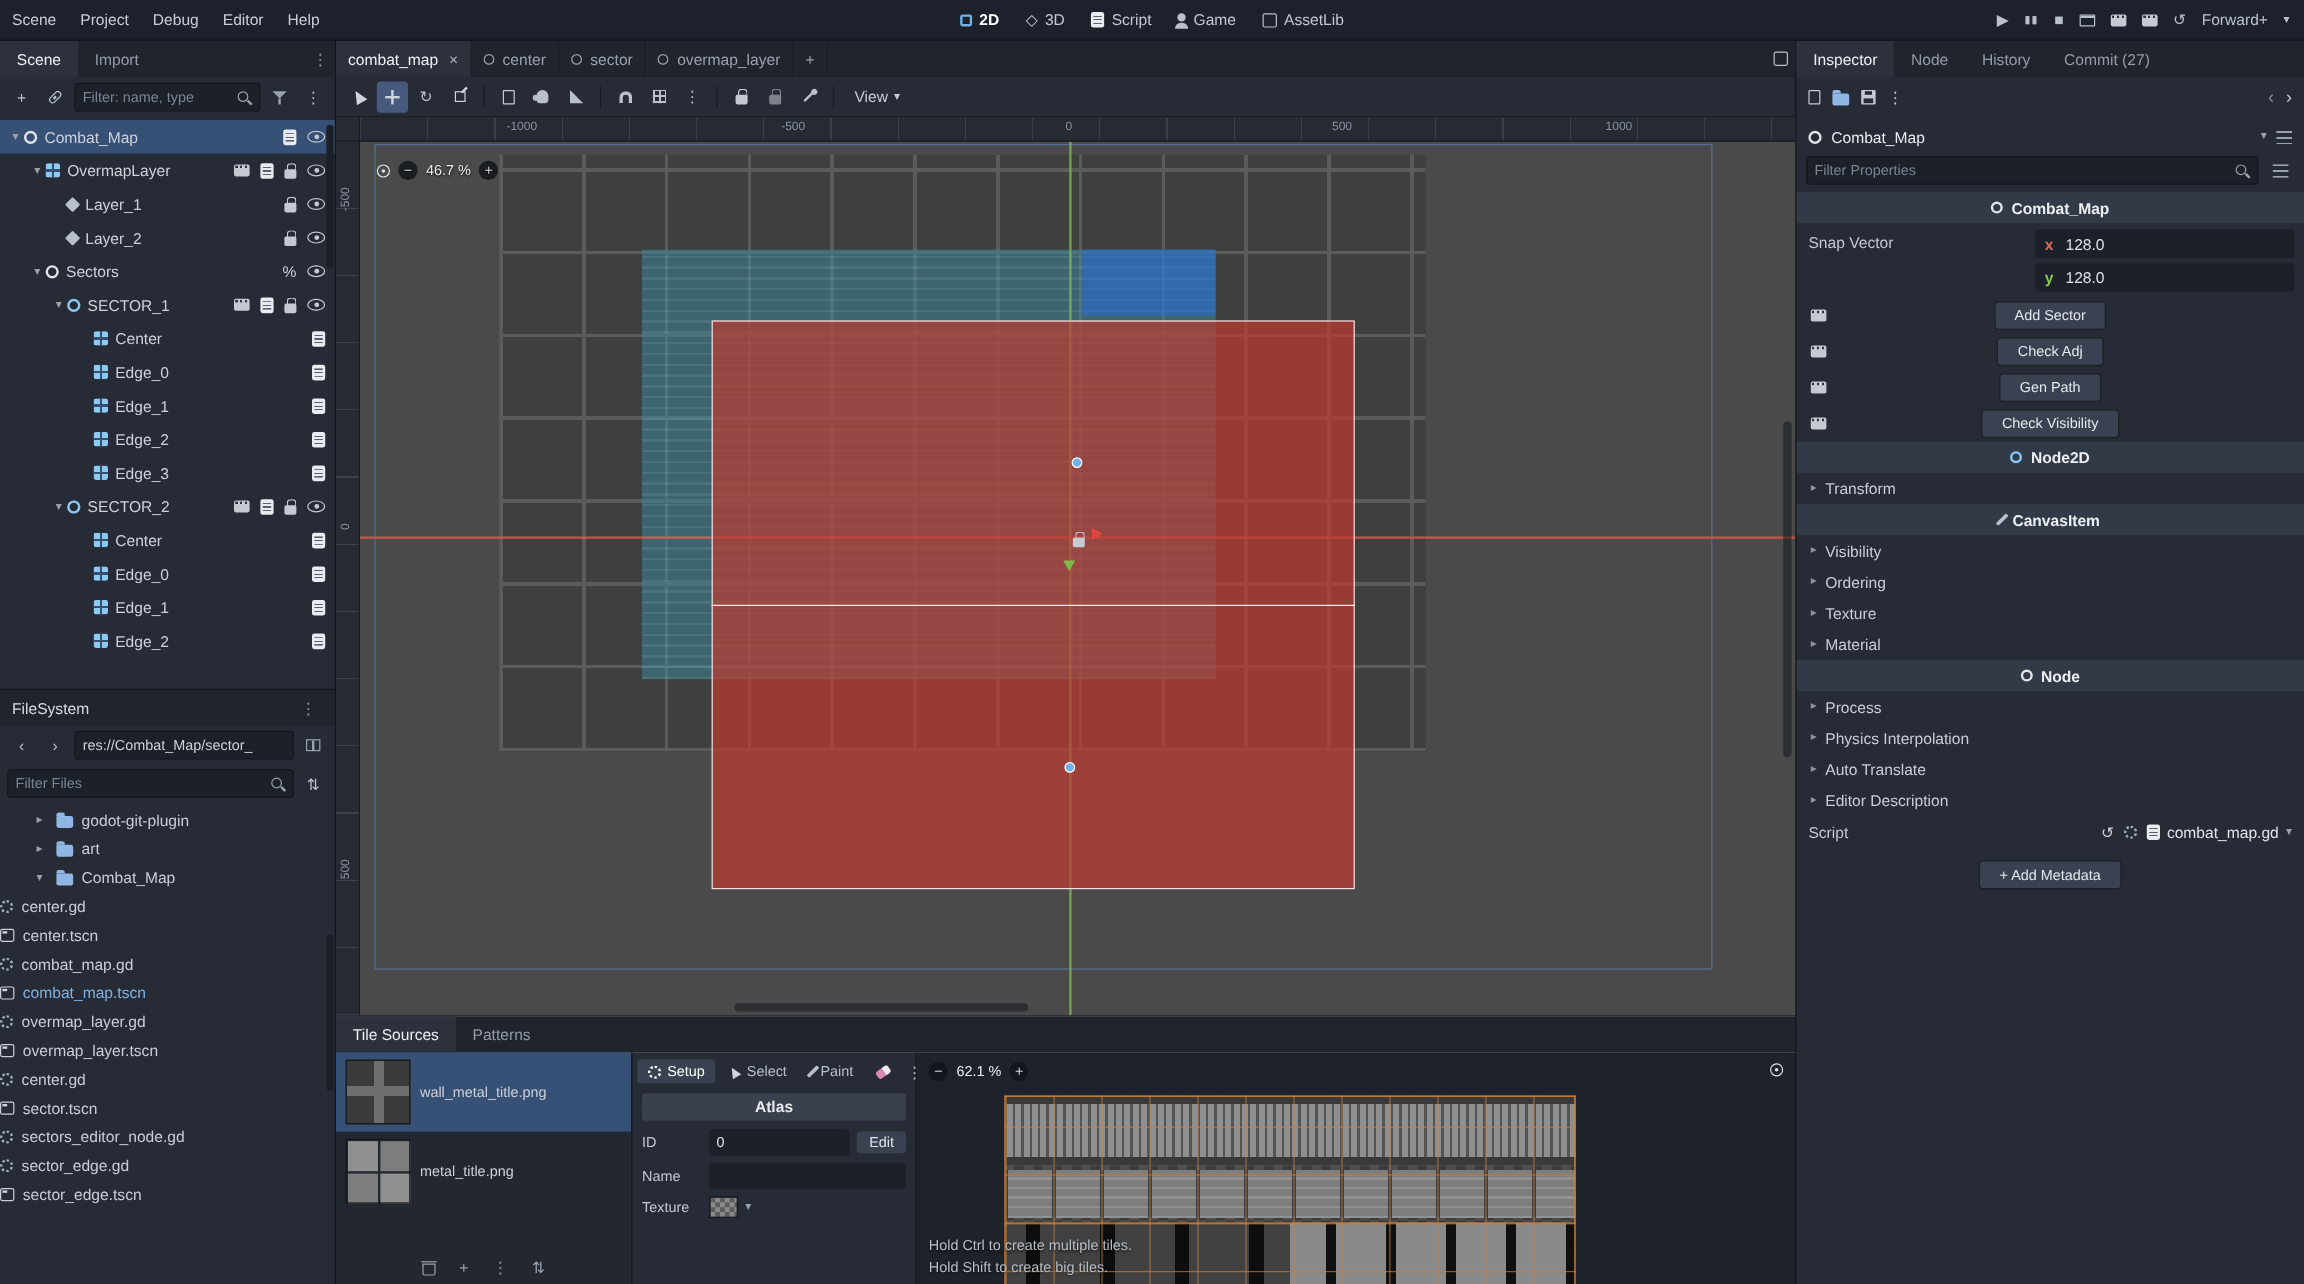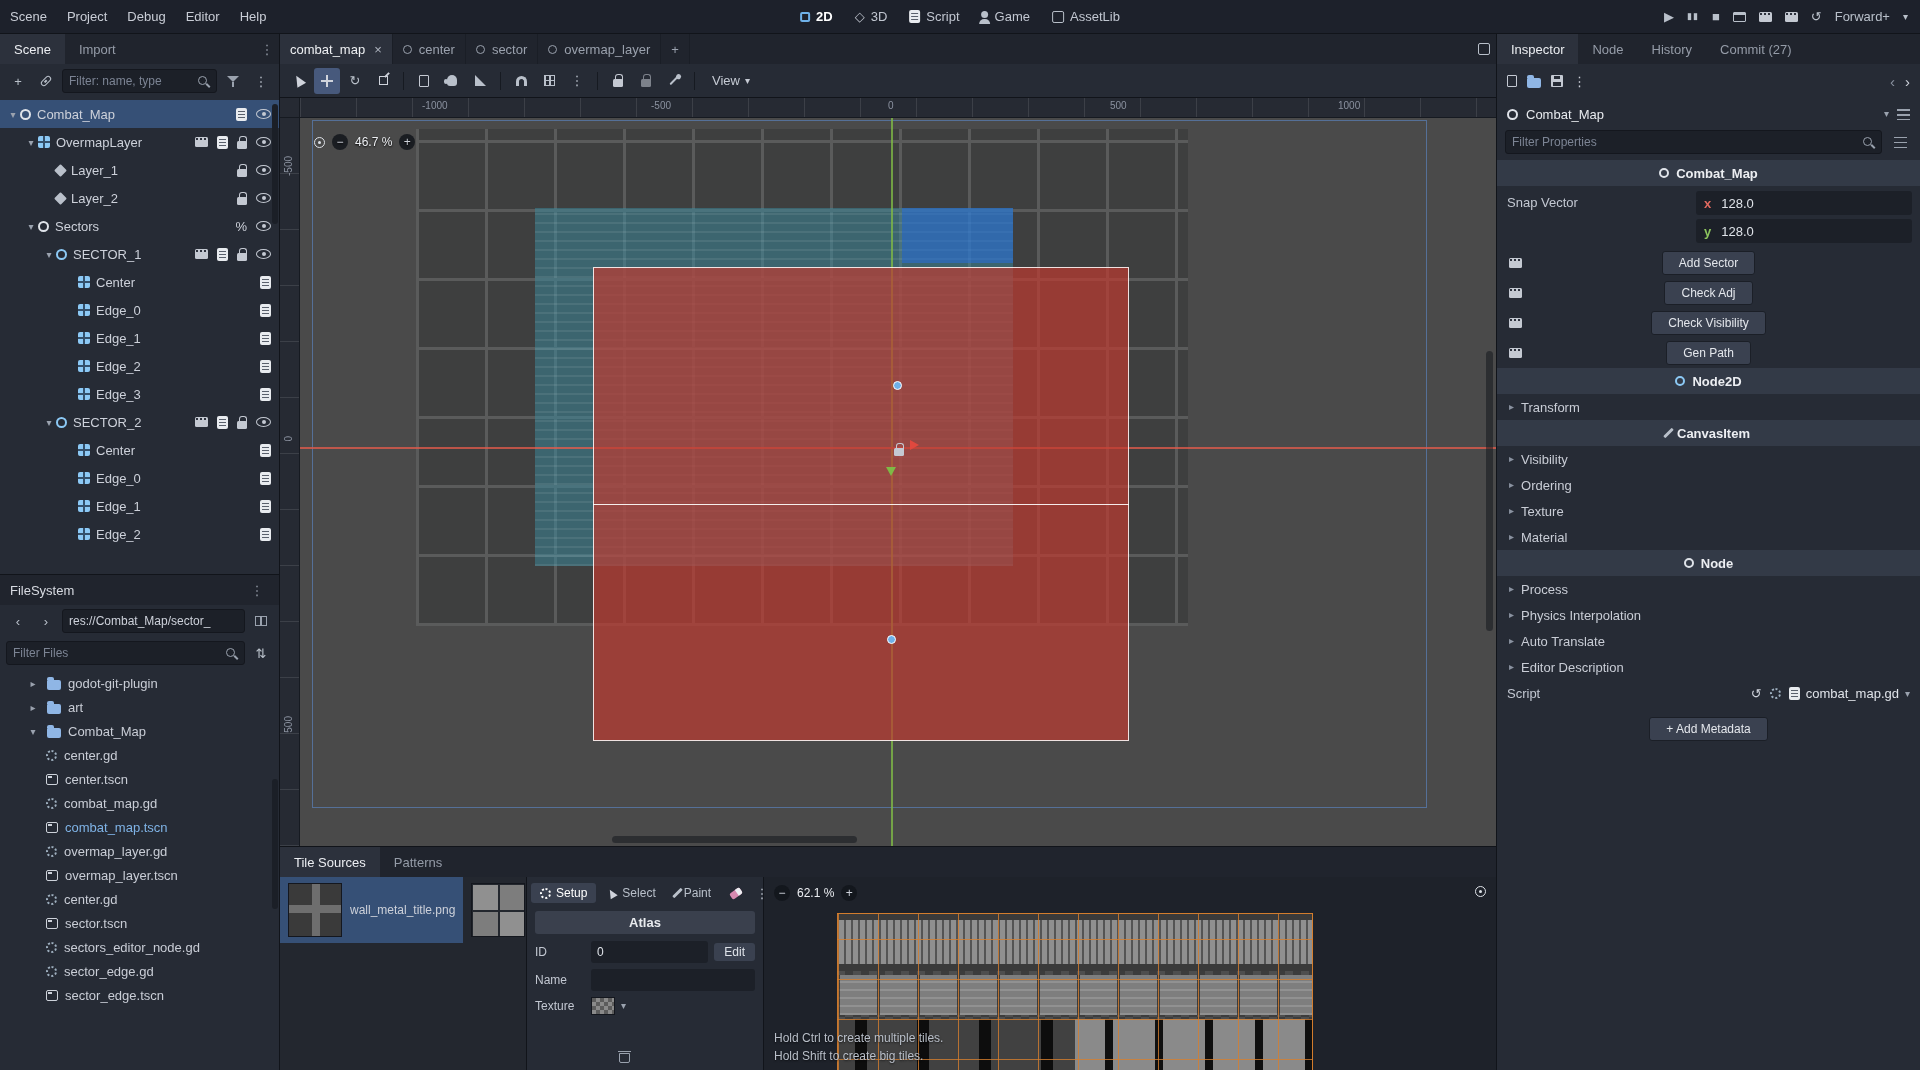--- a/index.html
+++ b/index.html
@@ -99,21 +99,21 @@
 
 #fs-dock{flex:1;display:flex;flex-direction:column;min-height:0;border-top:1px solid #11141a}
 #fs-title{height:30px;display:flex;align-items:center;padding:0 10px;background:#20242d;color:#d8dbe2}
 #fs-nav,#fs-filter{height:32px;display:flex;align-items:center;gap:4px;padding:0 6px;flex:0 0 auto}
 .patharea{flex:1;height:24px;background:#1c2028;border:1px solid #14171e;border-radius:3px;display:flex;align-items:center;padding:0 6px;min-width:0;overflow:hidden}
 .patharea input{flex:1;min-width:0;background:transparent;border:none;outline:none;color:#cdd1da;white-space:nowrap}
 #fs-tree{flex:1;overflow:hidden;position:relative;padding-top:2px}
 .frow{height:24px;display:flex;align-items:center;gap:7px;padding-right:6px;color:#c9cdd6}
 .frow .fname{white-space:nowrap;overflow:hidden}
 .frow.open-scene .fname{color:#7fb3e6}
-.fd1{padding-left:26px}.fd2{padding-left:46px}
+.fd1{padding-left:26px}.fd2{}
 .fs-scroll{position:absolute;right:1px;top:110px;width:6px;height:130px;border-radius:3px;background:#1b1f27}
 
 #center{flex:1;display:flex;flex-direction:column;min-width:0}
 #scene-tabs{height:30px;background:#20242d;display:flex;align-items:stretch;flex:0 0 auto}
 .stab{display:flex;align-items:center;gap:7px;padding:0 10px;color:#9aa1ad;border-right:1px solid #1a1e26;white-space:nowrap}
 .stab.active{background:#2c313c;color:#eef0f3}
 .stab .close{margin-left:2px;color:#aeb4bf}
 .sc-dot{width:9px;height:9px;border-radius:50%;border:1.5px solid #9aa1ad;flex:0 0 auto}
 #canvas-toolbar{height:34px;background:#262b35;border-bottom:1px solid #11141a;display:flex;align-items:center;gap:2px;padding:0 6px;flex:0 0 auto}
 .ctb{width:26px;height:26px;border-radius:3px;display:flex;align-items:center;justify-content:center;color:#b9c0ca;flex:0 0 auto}
@@ -141,21 +141,21 @@
 .gz-dot{position:absolute;width:9px;height:9px;border-radius:50%;background:#6fb1e8;border:1.5px solid #fff;z-index:3}
 .gz-arrow-r{position:absolute;width:0;height:0;border-top:5px solid transparent;border-bottom:5px solid transparent;border-left:9px solid #e0483e;z-index:3}
 .gz-arrow-d{position:absolute;width:0;height:0;border-left:5px solid transparent;border-right:5px solid transparent;border-top:9px solid #7eb946;z-index:3}
 .gz-lock{position:absolute;z-index:3}
 .vp-scroll-v{position:absolute;right:3px;top:233px;width:7px;height:280px;border-radius:4px;background:rgba(20,23,29,.55);z-index:4}
 .vp-scroll-h{position:absolute;bottom:3px;left:312px;width:245px;height:7px;border-radius:4px;background:rgba(20,23,29,.55);z-index:4}
 
 #bottom{height:224px;flex:0 0 auto;display:flex;flex-direction:column;background:#a3a3a3;border-top:1px solid #11141a}
 #bp-tabs{height:30px;display:flex;align-items:stretch;background:#20242d;flex:0 0 auto}
 #bp-body{flex:1;display:flex;min-height:0}
-#src-col{width:246px;display:flex;flex-direction:row;background:#23272f}
+#src-col{width:246px;display:flex;flex-direction:column;background:#23272f}
 .src-item{height:66px;display:flex;align-items:center;gap:8px;padding:0 8px;flex:0 0 auto}
 .src-item.selected{background:#365076}
 .thumb{width:54px;height:54px;flex:0 0 auto;border:1px solid #14171e}
 .thumb1{background:#3a3a3a;background-image:linear-gradient(90deg,transparent 0 23px,#6e6e6e 23px 31px,transparent 31px),linear-gradient(0deg,transparent 0 23px,#6e6e6e 23px 31px,transparent 31px)}
 .thumb2{background:#23272e;background-image:linear-gradient(#909090,#909090),linear-gradient(#7d7d7d,#7d7d7d),linear-gradient(#7d7d7d,#7d7d7d),linear-gradient(#909090,#909090);background-size:25px 25px;background-position:1px 1px,28px 1px,1px 28px,28px 28px;background-repeat:no-repeat}
 .src-name{font-size:12px;white-space:nowrap;overflow:hidden}
 #src-tools{margin-top:auto;height:28px;display:flex;align-items:center;justify-content:center;gap:20px;color:#9aa2ae;flex:0 0 auto}
 #mid-col{width:238px;border-left:1px solid #11141a;border-right:1px solid #11141a;display:flex;flex-direction:column;background:#262b35}
 #mode-row{height:32px;display:flex;align-items:center;gap:2px;padding:0 4px;flex:0 0 auto}
 .mode-btn{display:flex;align-items:center;gap:5px;padding:3px 9px;border-radius:3px;color:#b9c0ca;font-size:12px}
@@ -764,25 +764,25 @@
         <div class="btnrow">
           <span class="clap ic ic-film"></span>
           <button class="ibtn">Add Sector</button>
         </div>
         <div class="btnrow">
           <span class="clap ic ic-film"></span>
           <button class="ibtn">Check Adj</button>
         </div>
         <div class="btnrow">
           <span class="clap ic ic-film"></span>
-          <button class="ibtn">Check Visibility</button>
+          <button class="ibtn">Gen Path</button>
         </div>
         <div class="btnrow">
           <span class="clap ic ic-film"></span>
-          <button class="ibtn">Gen Path</button>
+          <button class="ibtn">Check Visibility</button>
         </div>
         <div class="cat">
           <span class="nc blue" style="width:10px;height:10px"></span>
           <span>Node2D</span>
         </div>
         <div class="fold">
           <span class="fcaret glyph">▸</span>
           <span>Transform</span>
         </div>
         <div class="cat">

